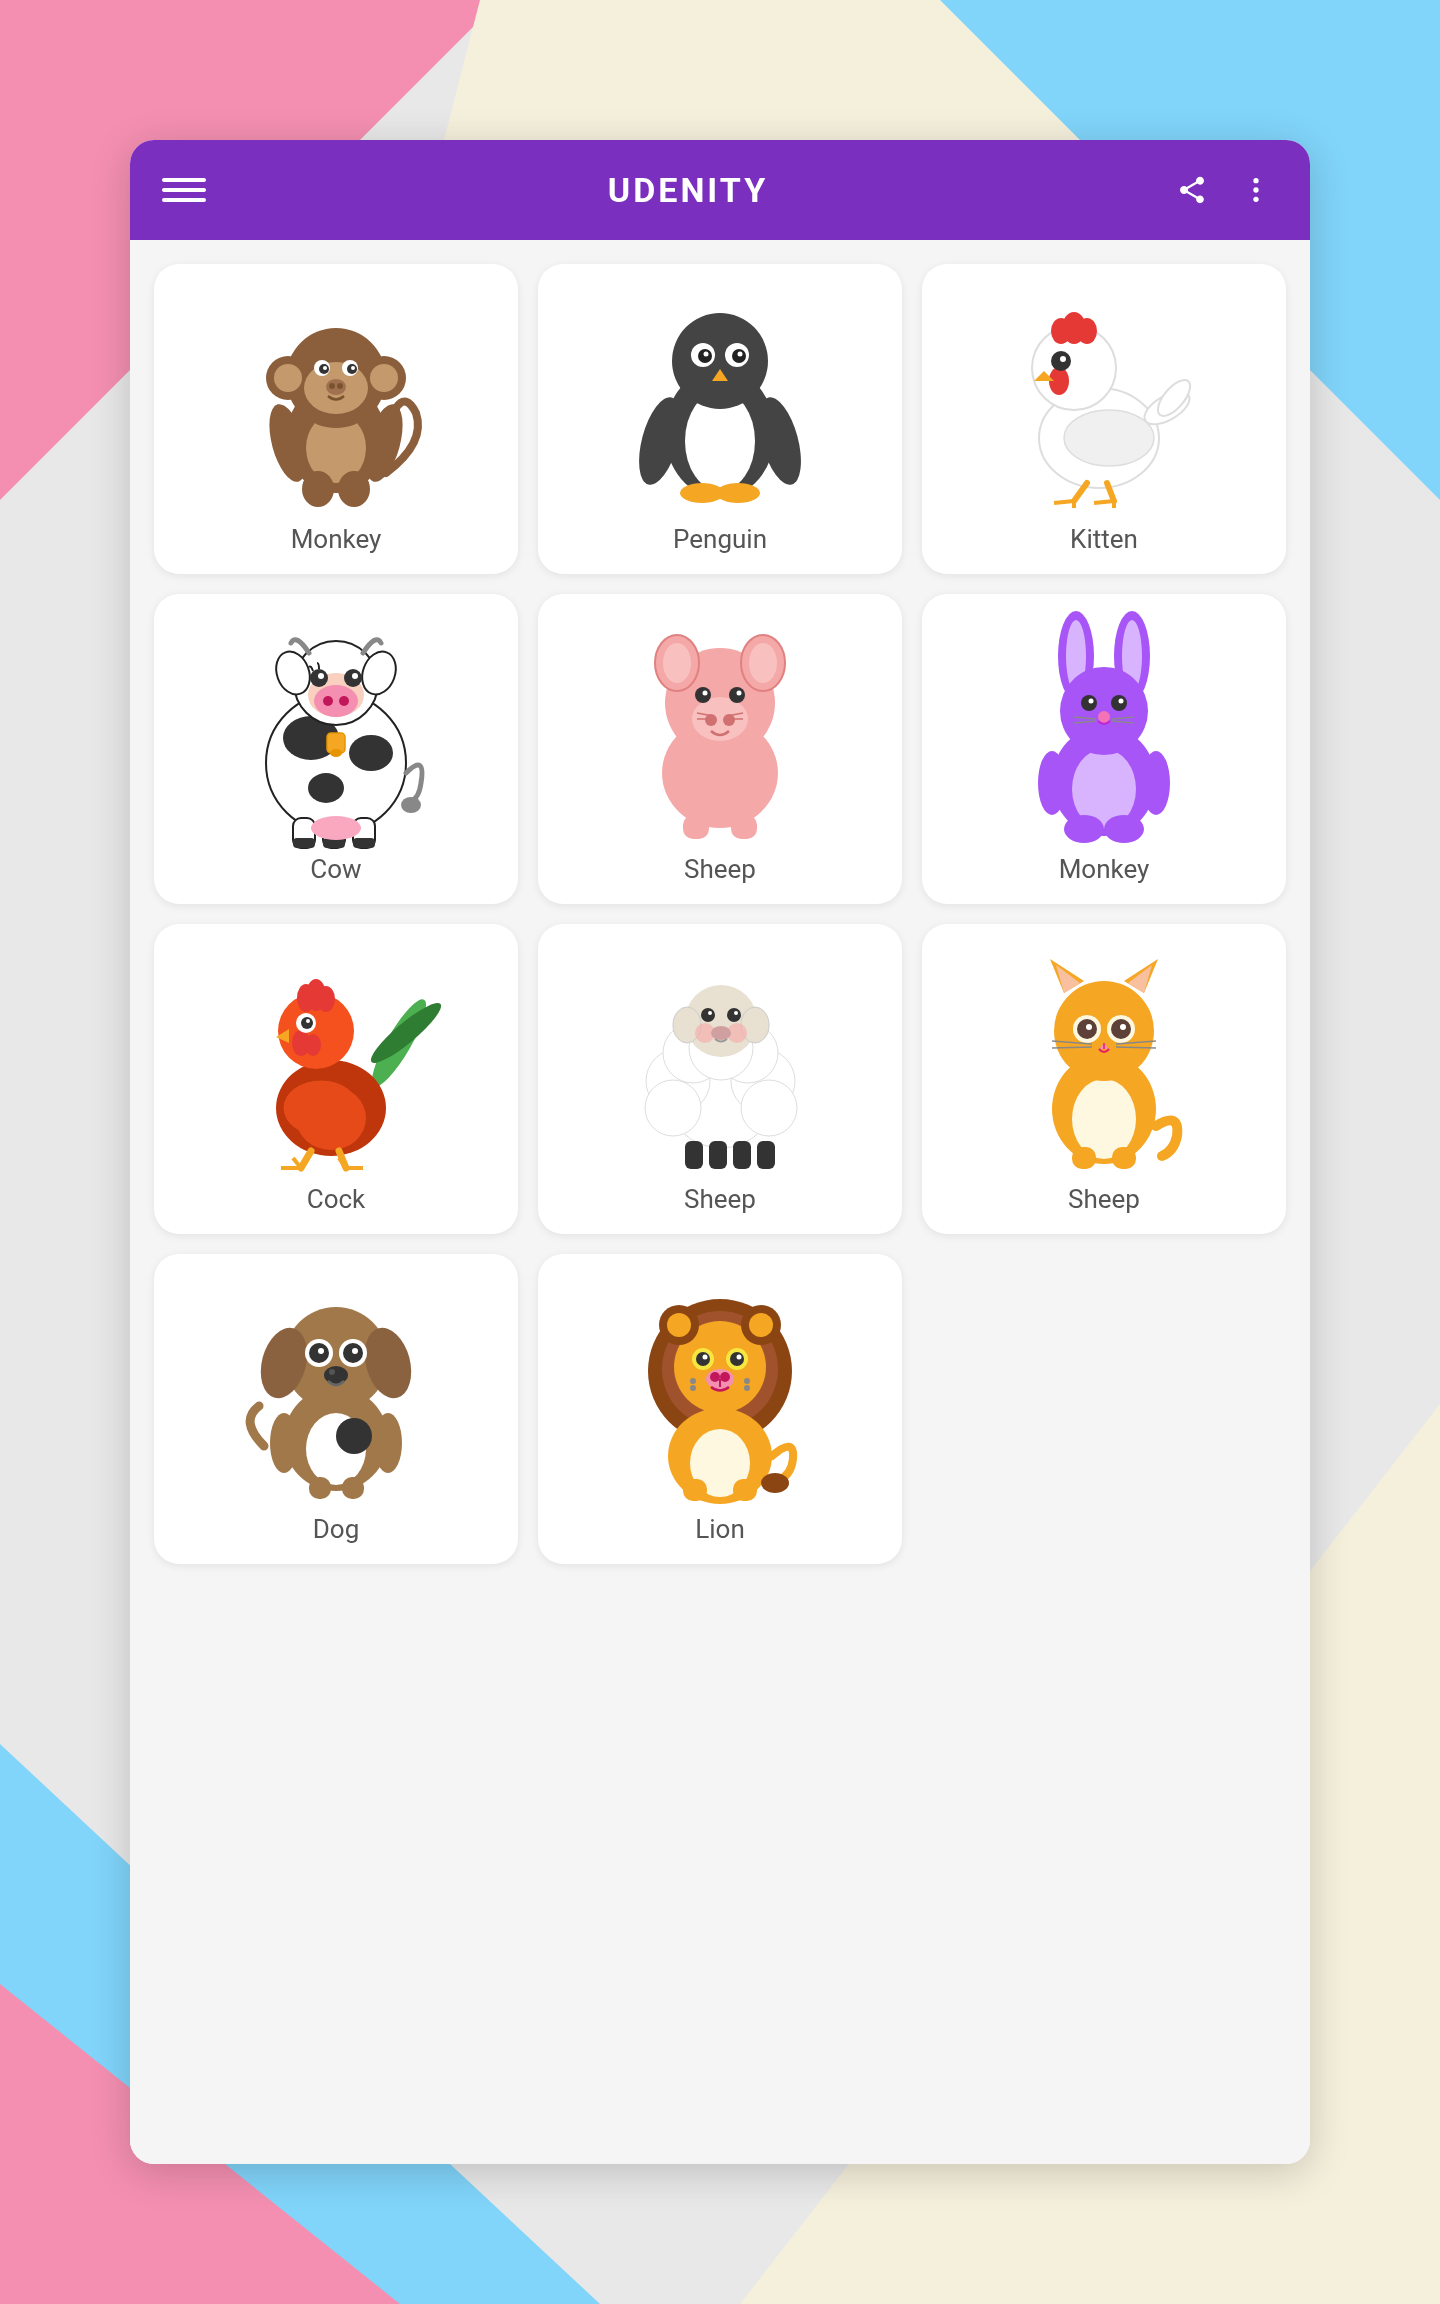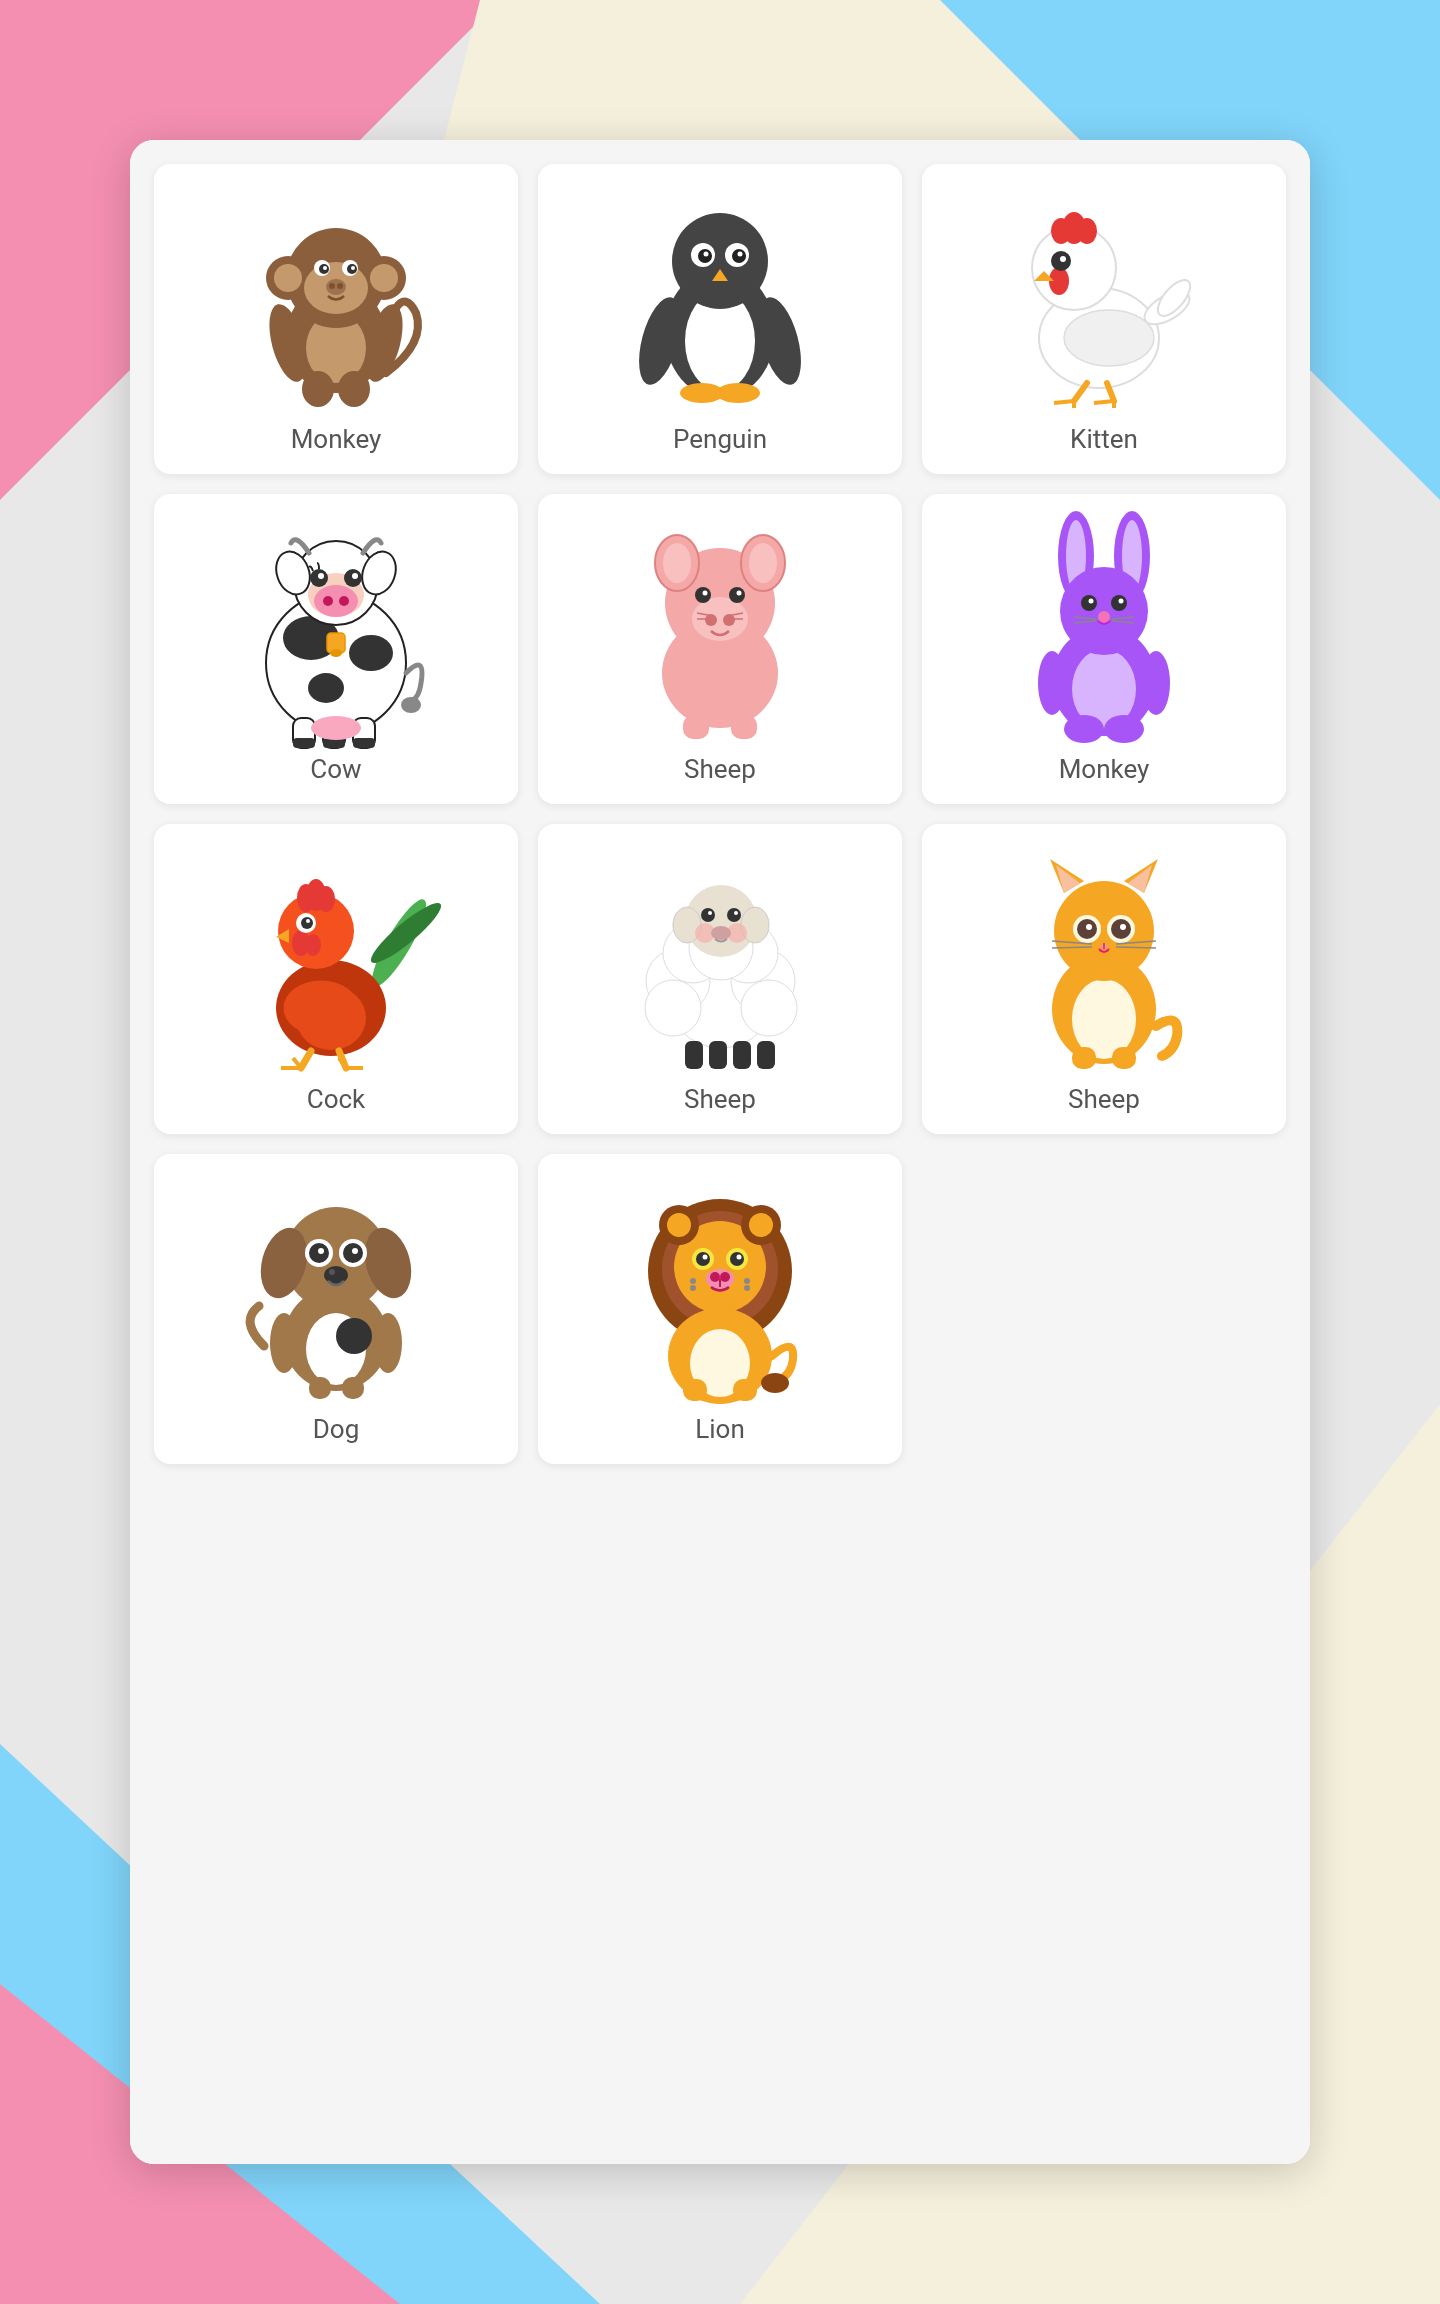--- a/index.html
+++ b/index.html
@@ -138,21 +138,21 @@
     }
 
     .grid {
       display: grid;
       grid-template-columns: repeat(3, 1fr);
       gap: 20px;
     }
 
     .animal-card {
       background: white;
-      border-radius: 16px;
+      border-radius: 25px;
       box-shadow: 0 2px 8px rgba(0,0,0,0.08);
       display: flex;
       flex-direction: column;
       align-items: center;
       padding: 24px 16px 20px;
       cursor: pointer;
     }
 
     .animal-drawing {
       width: 200px;
@@ -180,20 +180,42 @@
   <div class="bg-pink"></div>
   <div class="bg-cream"></div>
   <div class="bg-blue-top"></div>
   <div class="bg-blue-left"></div>
   <div class="bg-pink-bottom"></div>
   <div class="bg-tan-right"></div>
 </div>
 
 <div class="device">
 
+  <div class="app-bar">
+    <div class="app-bar-menu">
+      <span></span>
+        <span></span>
+        <span></span>
+    </div>
+    <div class="app-bar-title">UDENITY</div>
+    <div class="app-bar-actions">
+      <div class="icon-btn">
+        <svg viewBox="0 0 24 24" width="32" height="32" fill="white">
+          <path d="M18 16.08c-.76 0-1.44.3-1.96.77L8.91 12.7c.05-.23.09-.46.09-.7s-.04-.47-.09-.7l7.05-4.11c.54.5 1.25.81 2.04.81 1.66 0 3-1.34 3-3s-1.34-3-3-3-3 1.34-3 3c0 .24.04.47.09.7L8.04 9.81C7.5 9.31 6.79 9 6 9c-1.66 0-3 1.34-3 3s1.34 3 3 3c.79 0 1.5-.31 2.04-.81l7.12 4.16c-.05.21-.08.43-.08.65 0 1.61 1.31 2.92 2.92 2.92 1.61 0 2.92-1.31 2.92-2.92s-1.31-2.92-2.92-2.92z"></path>
+        </svg>
+      </div>
+      <div class="icon-btn">
+        <svg viewBox="0 0 24 24" width="32" height="32" fill="white">
+          <circle cx="12" cy="5" r="2"></circle>
+            <circle cx="12" cy="12" r="2"></circle>
+            <circle cx="12" cy="19" r="2"></circle>
+        </svg>
+      </div>
+    </div>
+  </div>
 
   <div class="content">
     <div class="grid">
 
       <div class="animal-card">
         <div class="animal-drawing">
           <svg width="180" height="210" viewBox="0 0 180 210">
 
             <ellipse cx="90" cy="145" rx="50" ry="55" fill="#8B5E3C"></ellipse>
 

